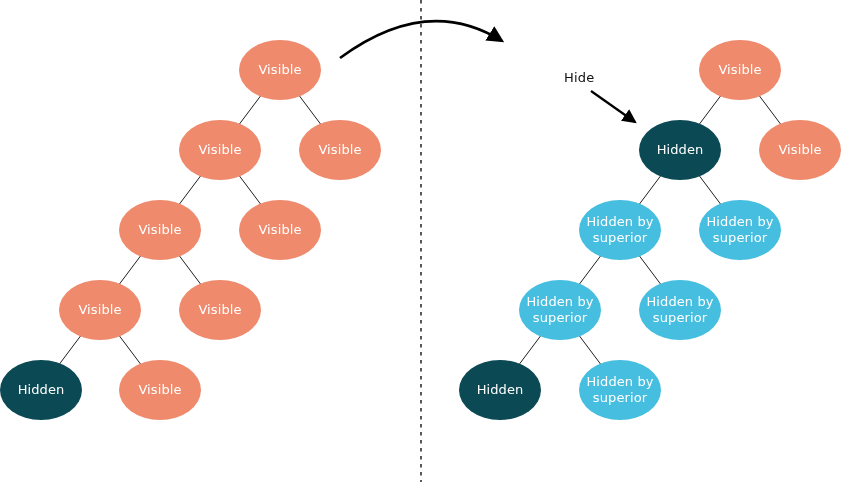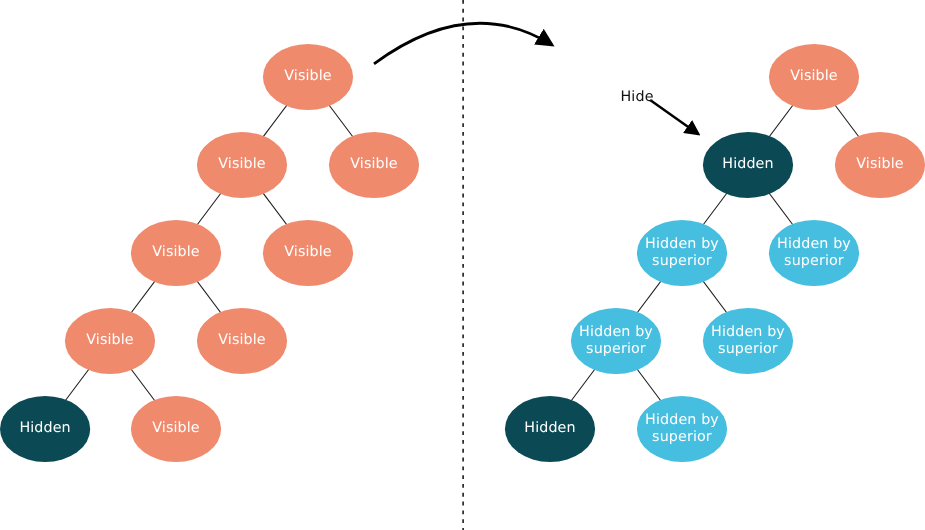--- a/index.html
+++ b/index.html
@@ -71,21 +71,21 @@
       <line class="edge" x1="620" y1="230" x2="680" y2="310"></line>
       <line class="edge" x1="560" y1="310" x2="500" y2="390"></line>
       <line class="edge" x1="560" y1="310" x2="620" y2="390"></line>
     </g>
 
     <path class="arrow-stroke" d="M 340 58 Q 427 -6 502 41" stroke-width="2.6" marker-end="url(#arrowhead)"></path>
 
     <line class="arrow-stroke" x1="591" y1="91" x2="635" y2="122" stroke-width="2.2" marker-end="url(#arrowhead)"></line>
   </svg>
 
-  <div class="hide-label" style="left:564px;top:81px;">Hide</div>
+  <div class="hide-label" style="left:564px;top:70px;">Hide</div>
 
   <div class="node" style="left: 239px; top: 40px; background-color: rgb(239, 138, 109);">
       <span class="node-label">Visible</span>
     </div>
   <div class="node" style="left: 179px; top: 120px; background-color: rgb(239, 138, 109);">
       <span class="node-label">Visible</span>
     </div>
   <div class="node" style="left: 299px; top: 120px; background-color: rgb(239, 138, 109);">
       <span class="node-label">Visible</span>
     </div>

